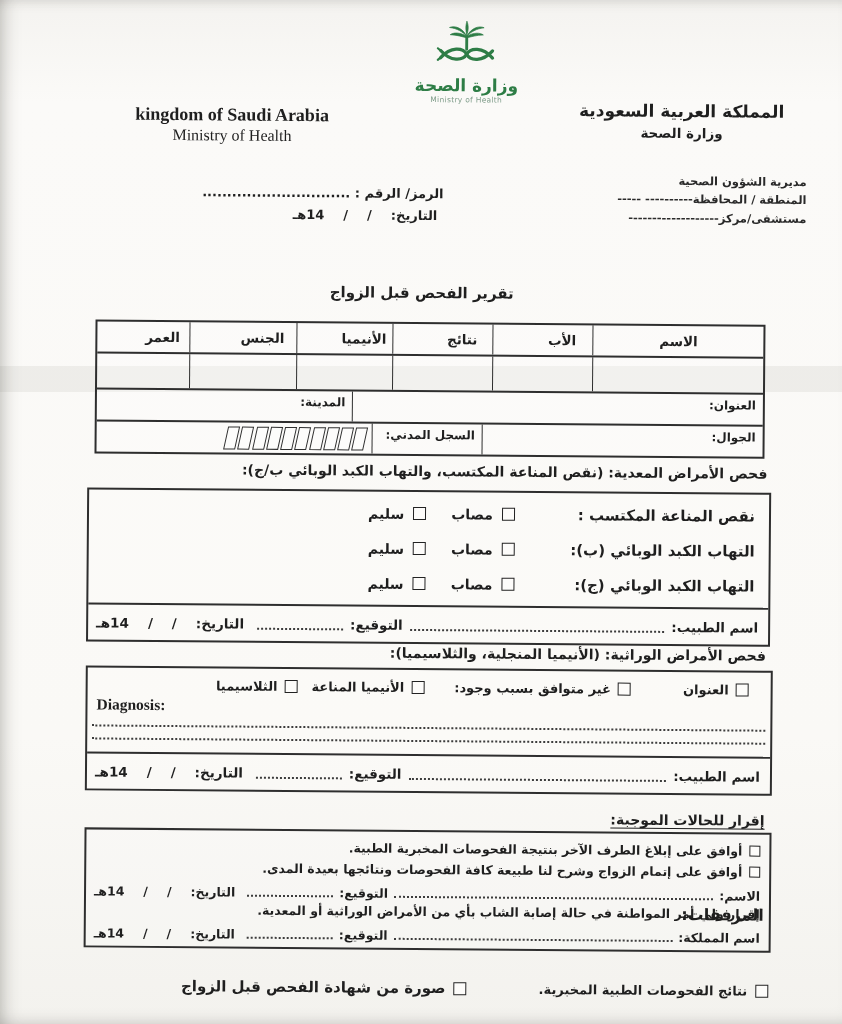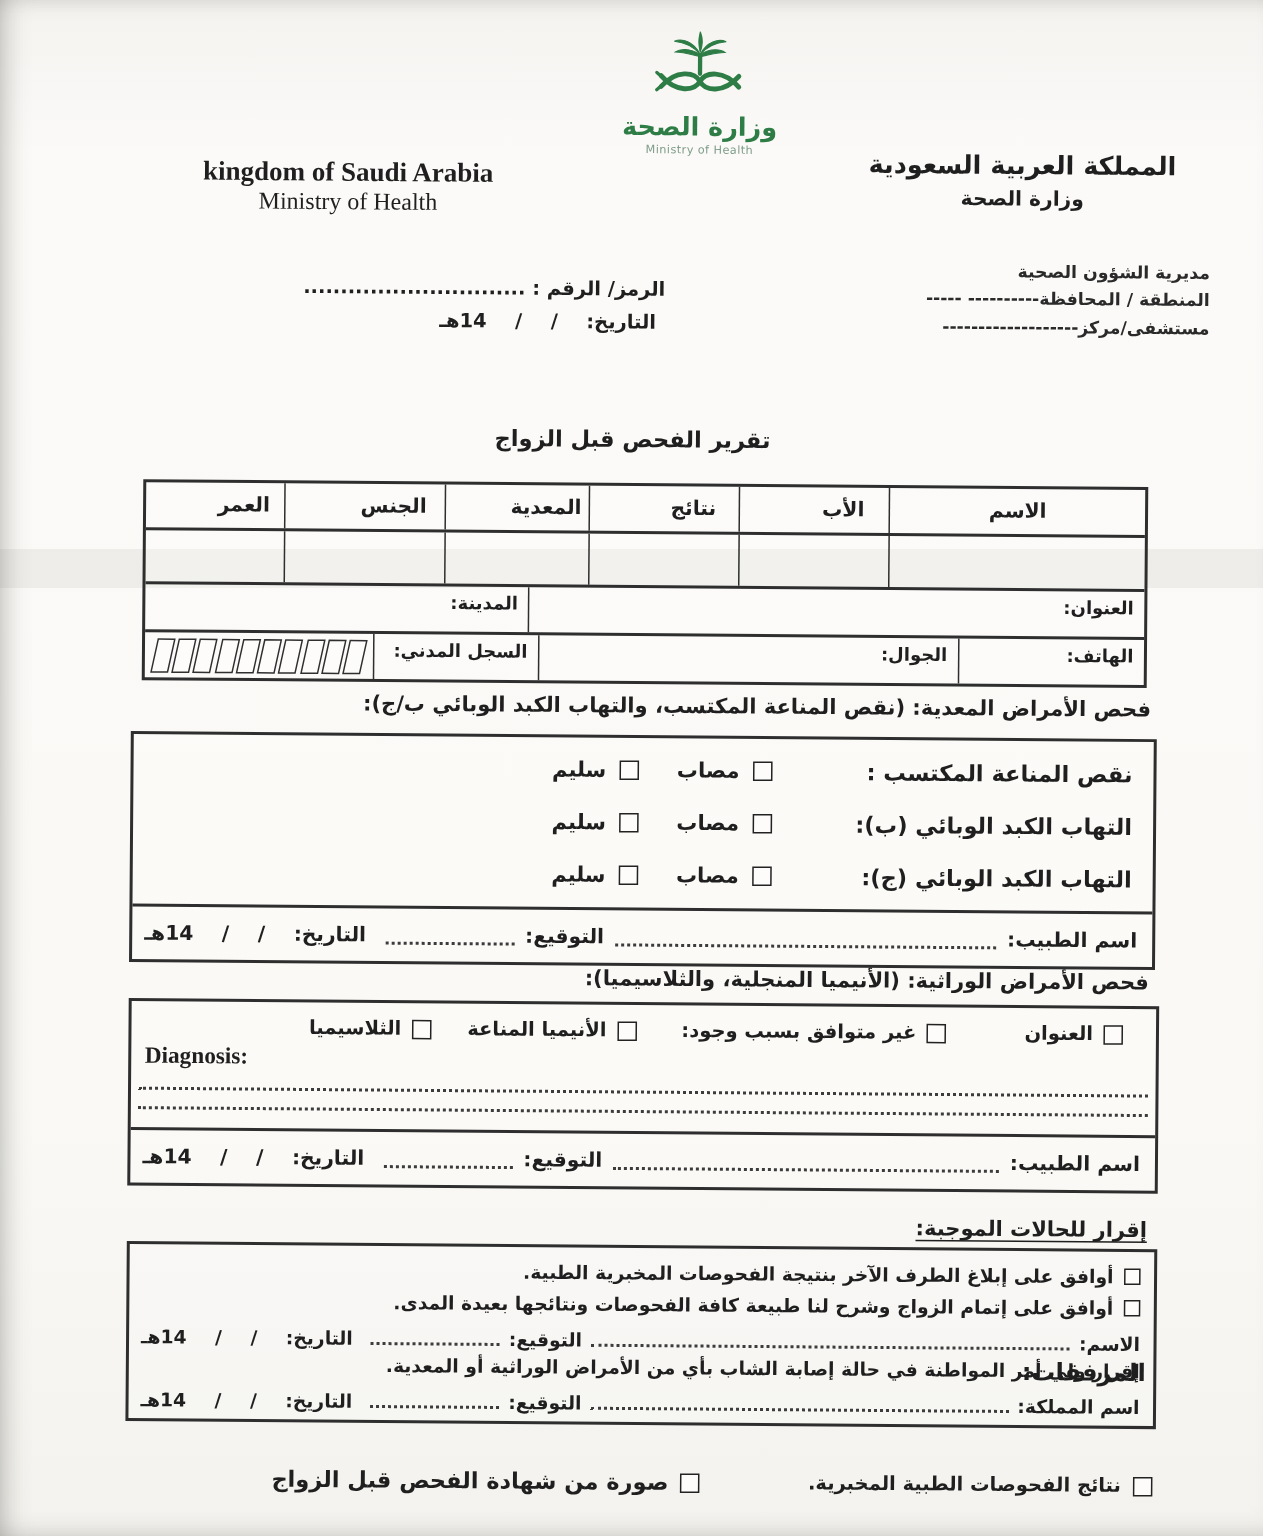--- a/index.html
+++ b/index.html
@@ -71,21 +71,21 @@
 
   .sig-row { display:flex; align-items:flex-end; height:37px; padding:4px 10px 9px 8px;
              border-top:2px solid #2e2e2e; font-size:13.5px; font-weight:bold; gap:4px; margin-top:4px; }
   .dotfill { border-bottom:2.2px dotted #3c3c3c; height:4px; margin:0 3px 2px; }
   .long { flex:1; } .short { width:86px; }
   .date-cluster { display:flex; gap:19px; align-items:baseline; padding-right:6px; }
 
   .box2 { top:668px; width:687px; }
   .opt-row { display:flex; align-items:center; padding:10px 22px 0 0; font-size:13px; font-weight:bold; }
   .opt { display:flex; align-items:center; gap:7px; }
-  .o2 { margin-right:52px; } .o3 { margin-right:30px; } .o4 { margin-right:24px; }
+  .o2 { margin-right:52px; } .o3 { margin-right:30px; } .o4 { margin-right:14px; }
   .diag-row { direction:ltr; text-align:left; padding:3px 10px 0 9px;
               font-family:"Liberation Serif","DejaVu Serif",serif; font-size:15.5px; font-weight:bold; }
   .dotline { border-bottom:2.3px dotted #3c3c3c; margin:11px 5px 0; height:1px; }
   .box2 .sig-row { margin-top:12px; }
 
   .box3 { top:830px; width:687px; padding:6px 9px 5px 8px; font-size:12.5px; font-weight:bold; }
   .dec-line { display:flex; align-items:center; gap:7px; height:21px; }
   .sig-row-sm { display:flex; align-items:flex-end; height:21px; gap:3px; }
   .sig-row-sm .dotfill { margin-bottom:3px; }
   .plain-line { height:21px; display:flex; align-items:center; }
@@ -150,38 +150,37 @@
       </div>
     </div>
 
     <div class="doc-title">تقرير الفحص قبل الزواج</div>
 
     <div class="ptable">
       <div class="trow hrow">
         <div class="tcell c-name">الاسم</div>
         <div class="tcell c-father">الأب</div>
         <div class="tcell c-grand">نتائج</div>
-        <div class="tcell c-family">المعدية</div>
+        <div class="tcell c-family">الأنيميا</div>
         <div class="tcell c-gender">الجنس</div>
         <div class="tcell c-age">العمر</div>
       </div>
       <div class="trow erow">
         <div class="tcell c-name"></div>
         <div class="tcell c-father"></div>
         <div class="tcell c-grand"></div>
         <div class="tcell c-family"></div>
         <div class="tcell c-gender"></div>
         <div class="tcell c-age"></div>
       </div>
       <div class="trow lrow">
         <div class="tcell c-address">العنوان:</div>
         <div class="tcell c-city">المدينة:</div>
       </div>
       <div class="trow lrow">
-        <div class="tcell c-phone">الهاتف:</div>
         <div class="tcell c-mobile">الجوال:</div>
         <div class="tcell c-civlabel">السجل المدني:</div>
         <div class="tcell c-civboxes">
           <span class="cbox"></span>
           <span class="cbox"></span>
           <span class="cbox"></span>
           <span class="cbox"></span>
           <span class="cbox"></span>
           <span class="cbox"></span>
           <span class="cbox"></span>

